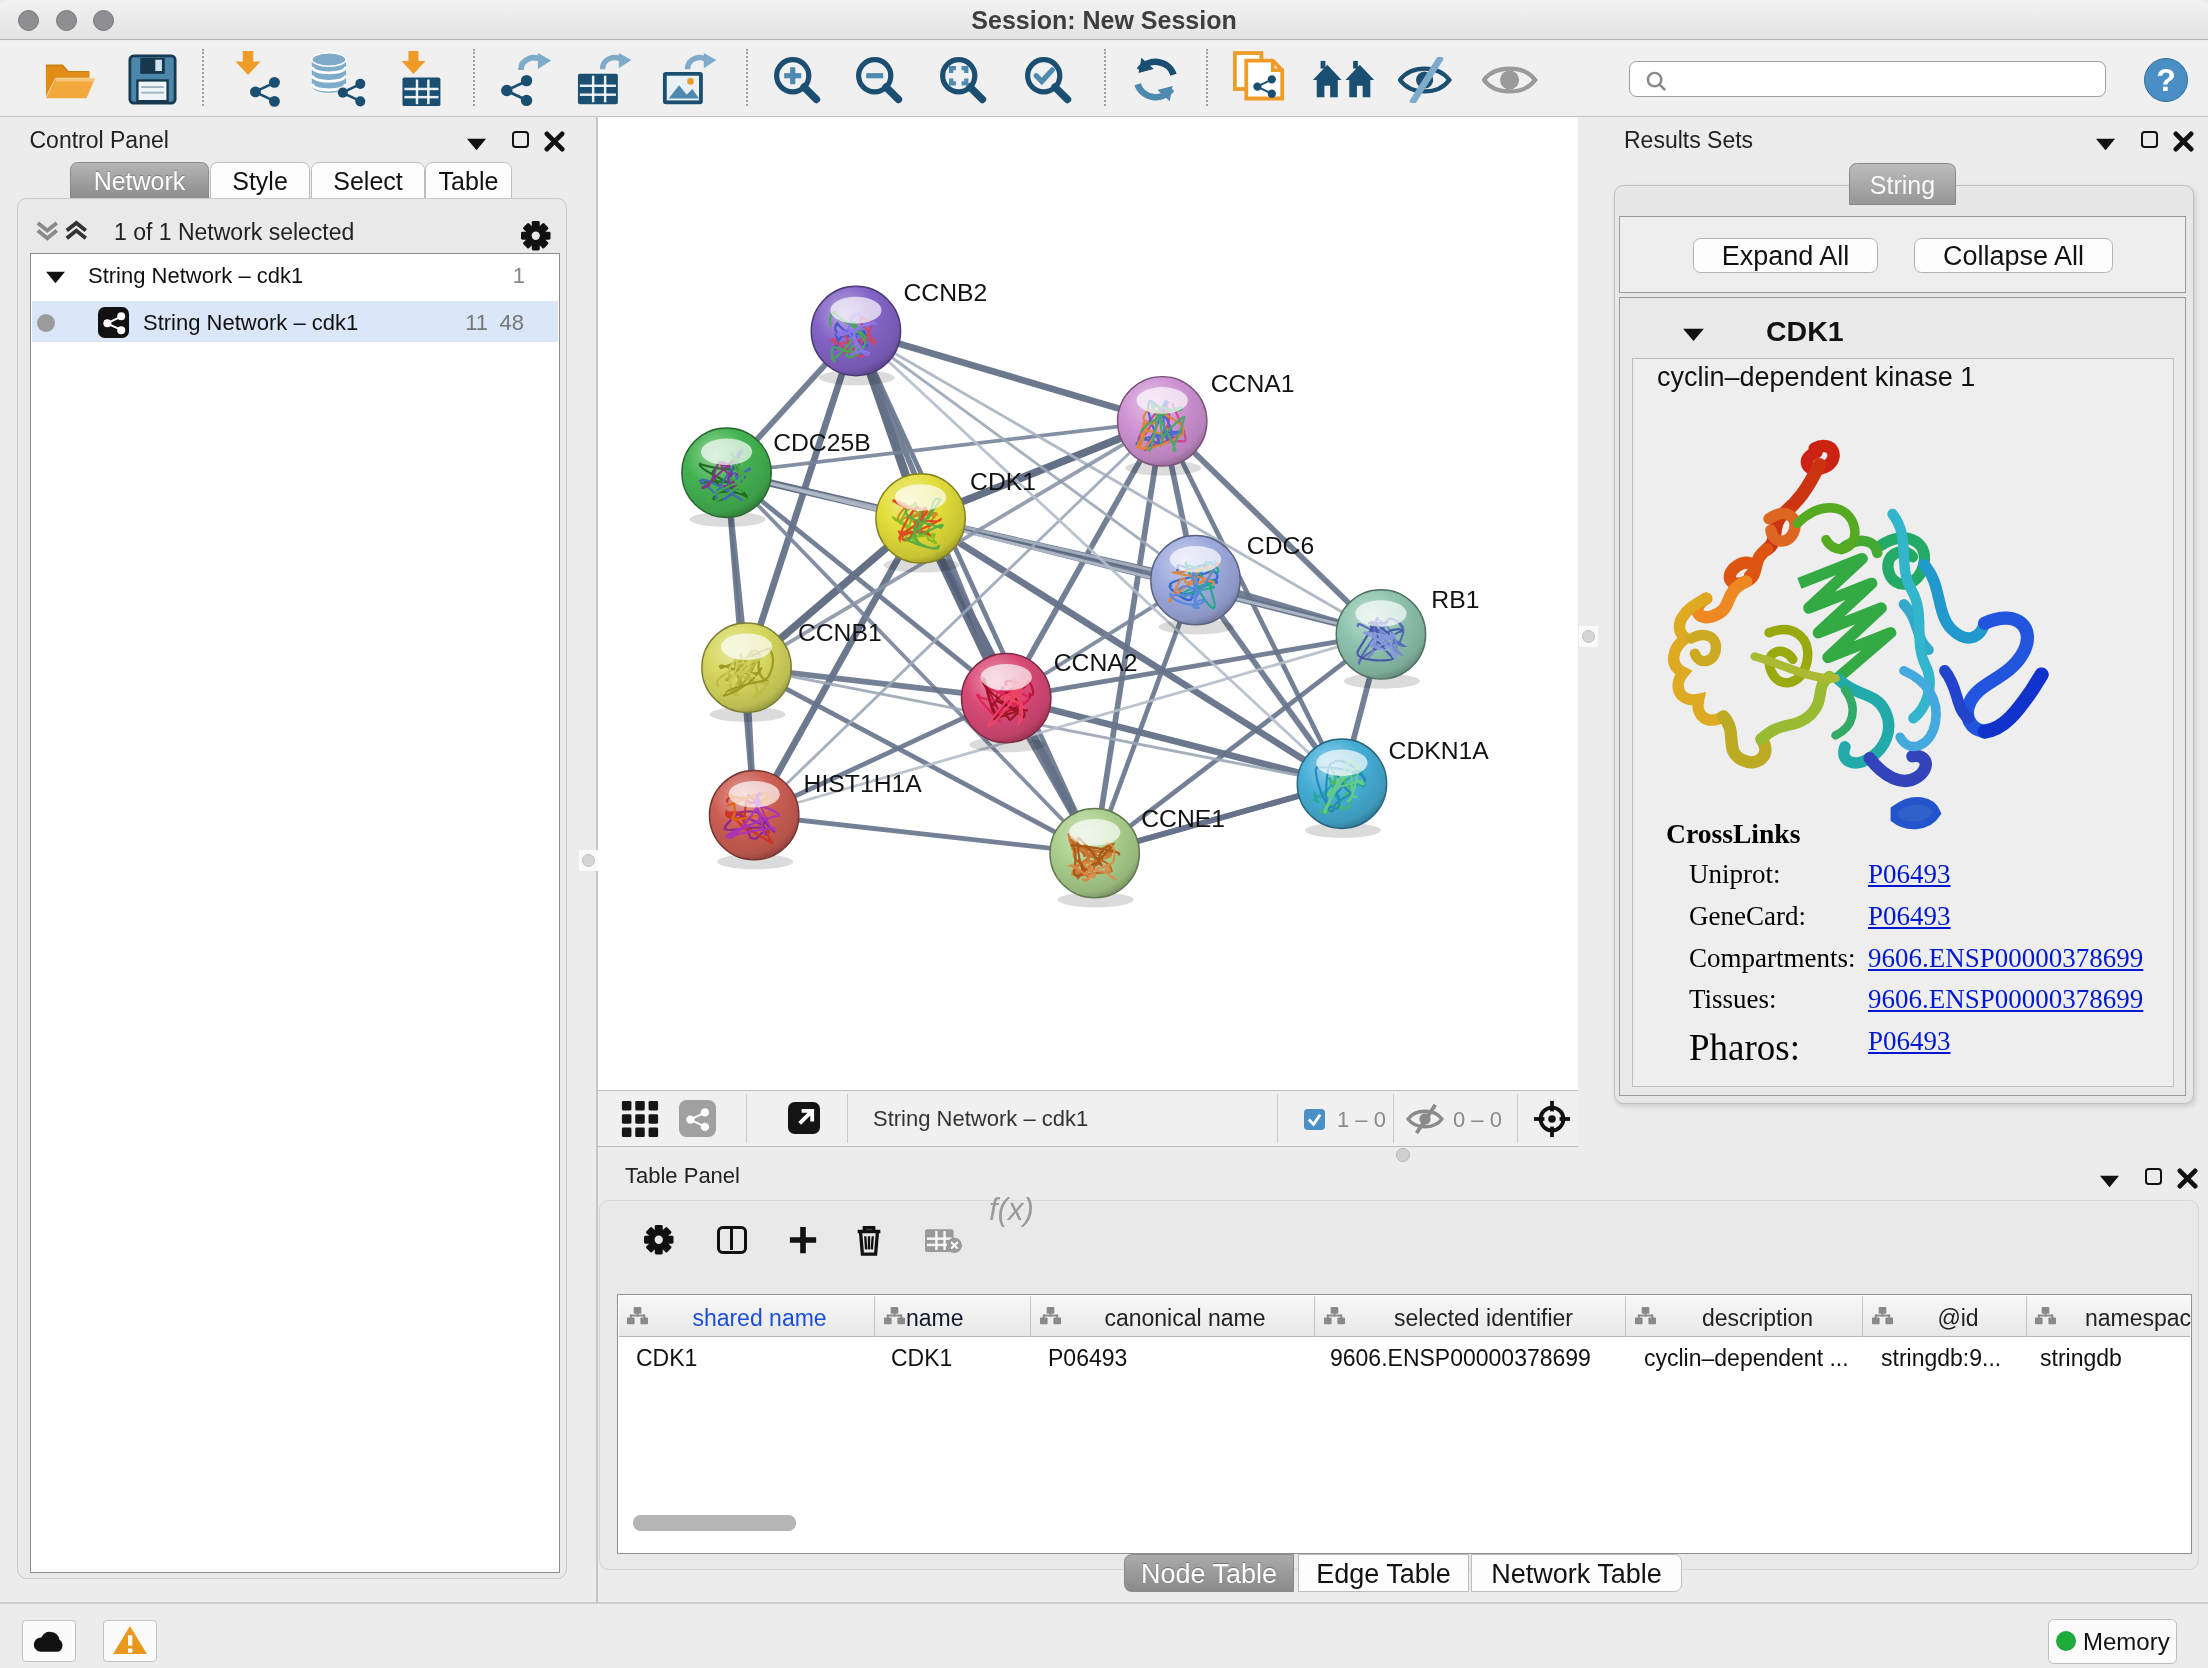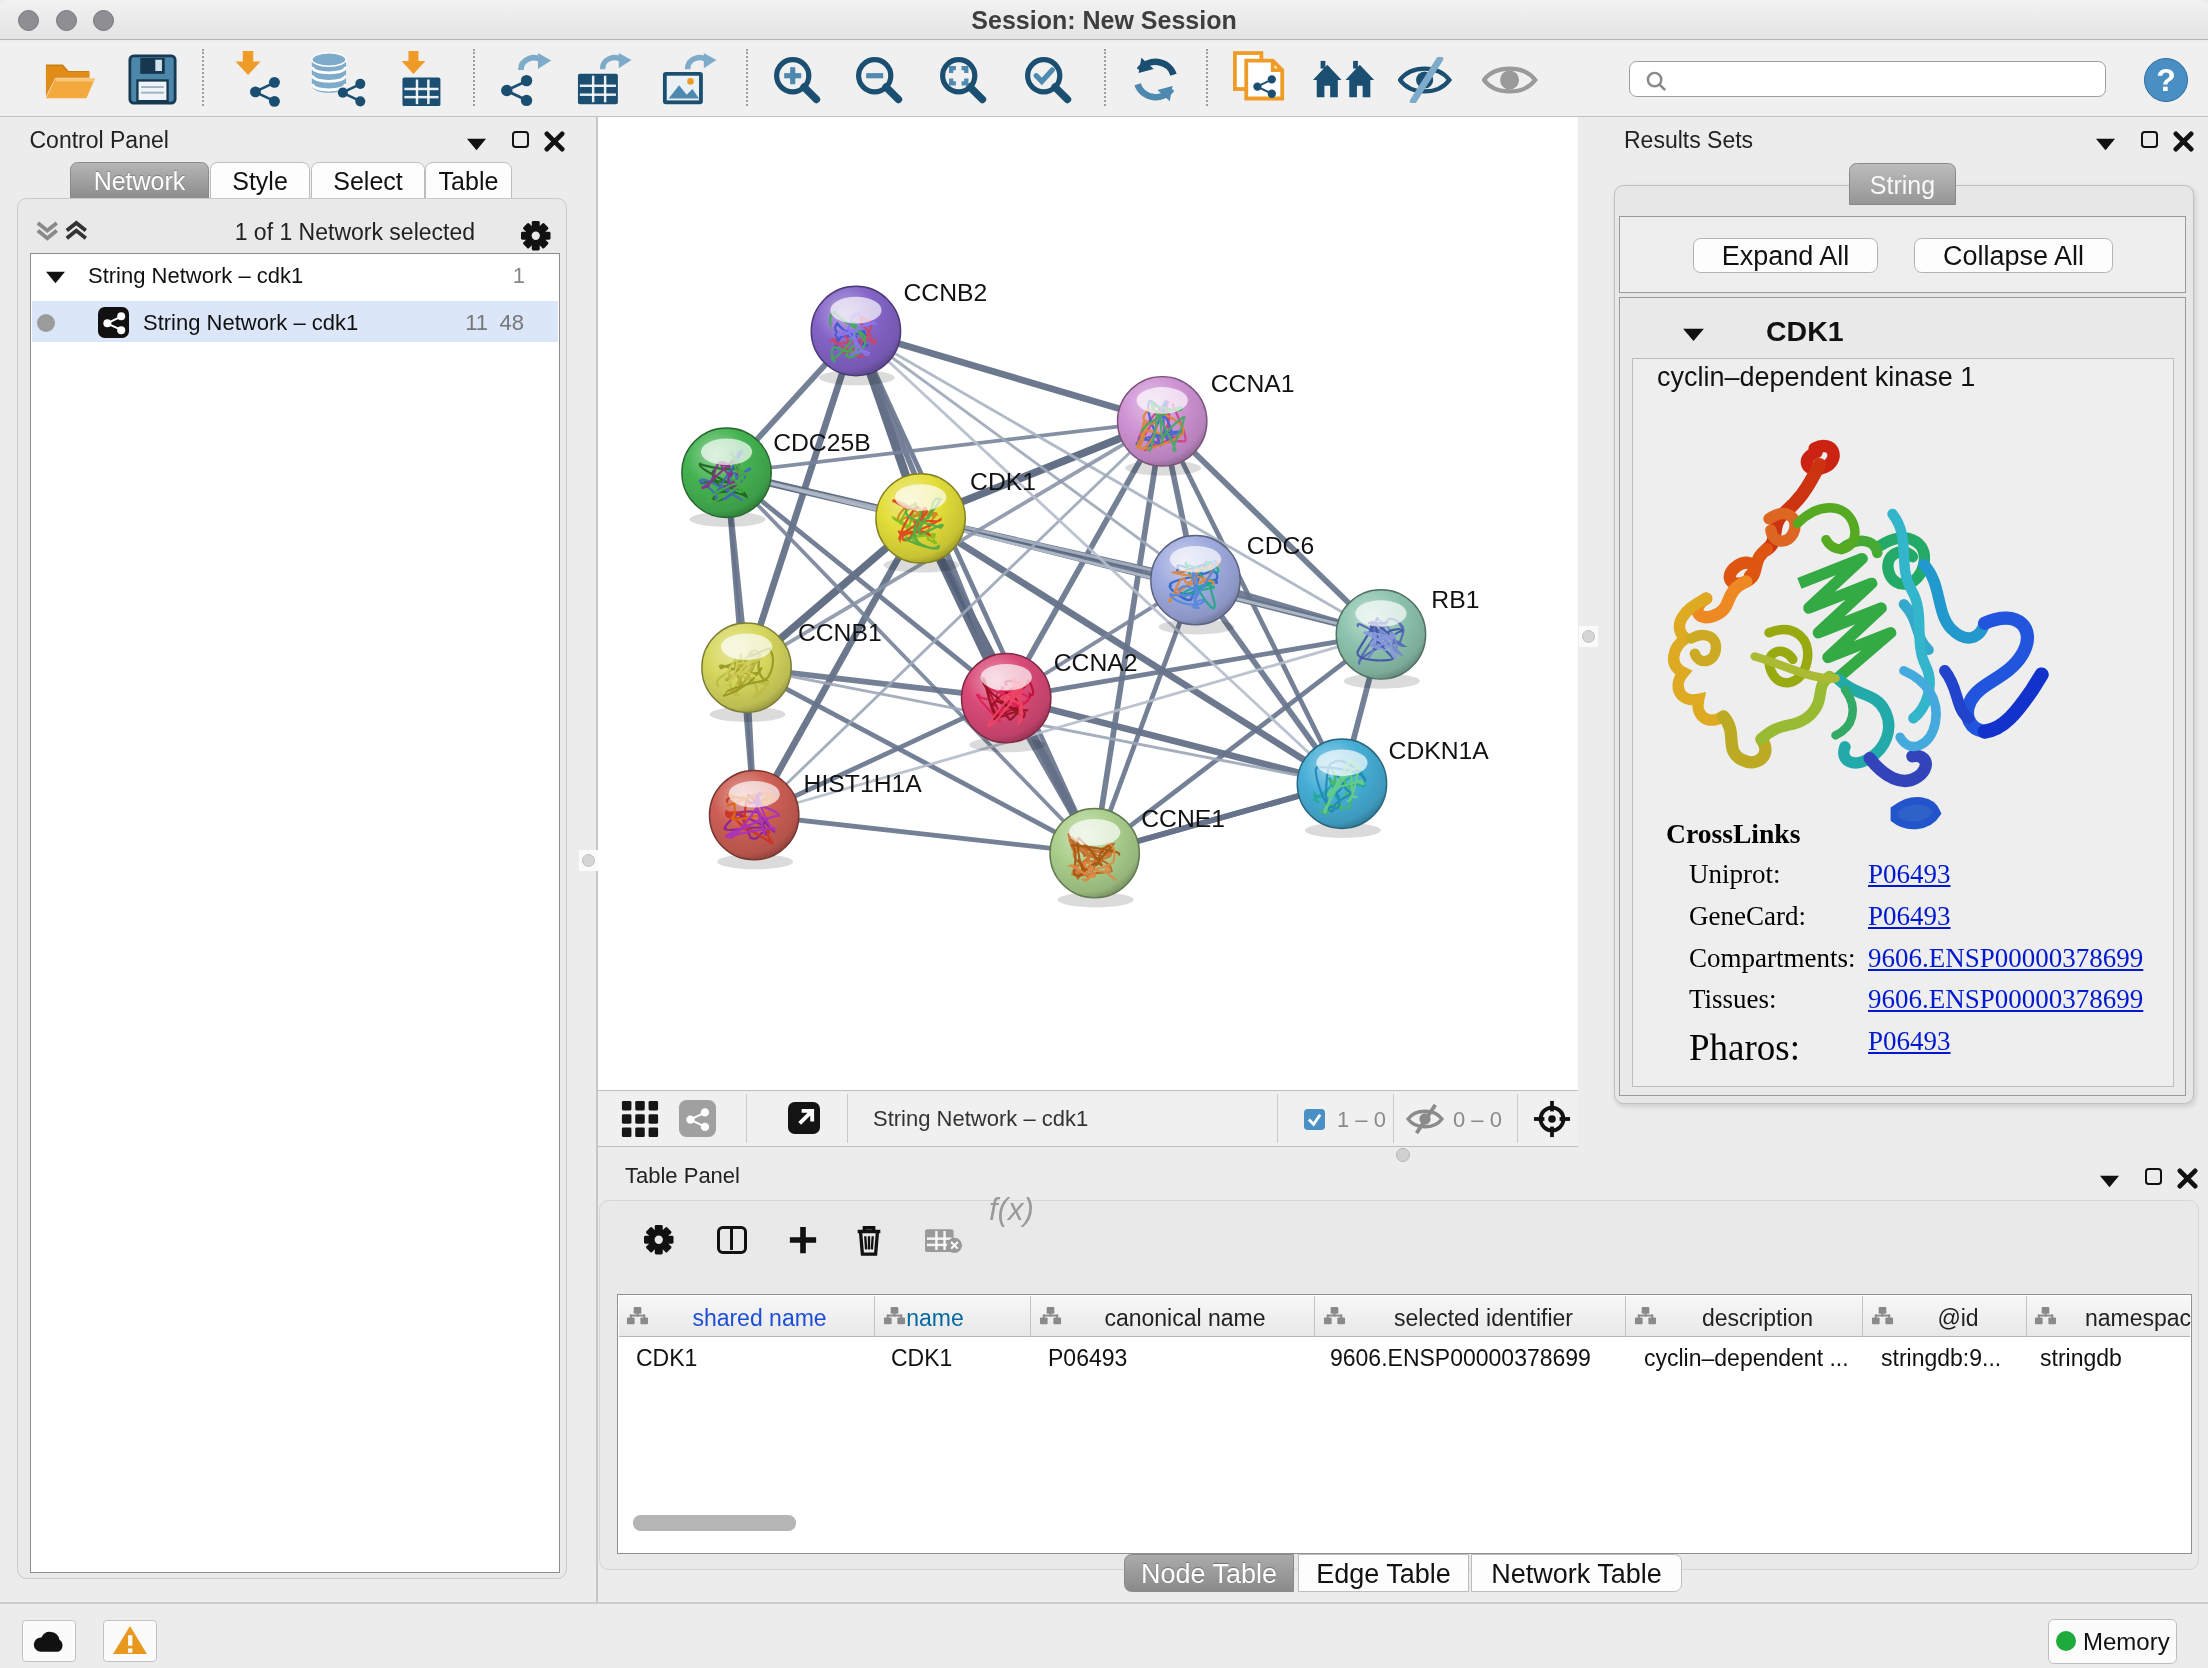--- a/index.html
+++ b/index.html
@@ -190,21 +190,21 @@
       <path d="M4 4 L14 12 L24 4"></path>
       <path d="M4 12 L14 20 L24 12"></path>
     </g>
   </svg>
 <svg style="position:absolute;left:63px;top:219px" width="38" height="27" viewBox="0 0 40 28">
     <g fill="none" stroke="#333" stroke-width="4">
       <path d="M4 12 L14 4 L24 12"></path>
       <path d="M4 20 L14 12 L24 20"></path>
     </g>
   </svg>
-<div class="t" style="left:114px;top:219px;width:361px;text-align:right;font-size:23px;color:#222">1 of 1 Network selected</div>
+<div class="t" style="left:114px;top:219px;width:361px;text-align:left;font-size:23px;color:#222">1 of 1 Network selected</div>
 <svg style="position:absolute;left:521px;top:221px" width="29.5" height="29.5" viewBox="0 0 31 31">
     <rect x="11.3" y="0" width="8.4" height="8.525" rx="1.5" fill="#111" transform="rotate(0 15.5 15.5)"></rect>
     <rect x="11.3" y="0" width="8.4" height="8.525" rx="1.5" fill="#111" transform="rotate(45 15.5 15.5)"></rect>
     <rect x="11.3" y="0" width="8.4" height="8.525" rx="1.5" fill="#111" transform="rotate(90 15.5 15.5)"></rect>
     <rect x="11.3" y="0" width="8.4" height="8.525" rx="1.5" fill="#111" transform="rotate(135 15.5 15.5)"></rect>
     <rect x="11.3" y="0" width="8.4" height="8.525" rx="1.5" fill="#111" transform="rotate(180 15.5 15.5)"></rect>
     <rect x="11.3" y="0" width="8.4" height="8.525" rx="1.5" fill="#111" transform="rotate(225 15.5 15.5)"></rect>
     <rect x="11.3" y="0" width="8.4" height="8.525" rx="1.5" fill="#111" transform="rotate(270 15.5 15.5)"></rect>
     <rect x="11.3" y="0" width="8.4" height="8.525" rx="1.5" fill="#111" transform="rotate(315 15.5 15.5)"></rect>
     <circle cx="15.5" cy="15.5" r="10.85" fill="#111"></circle>
@@ -624,21 +624,21 @@
     <g fill="#8a8a8a">
       <rect x="8" y="2" width="8" height="7" rx="1"></rect>
       <rect x="1" y="13" width="8" height="7" rx="1"></rect>
       <rect x="15" y="13" width="8" height="7" rx="1"></rect>
       <rect x="11" y="8" width="2" height="4"></rect>
       <rect x="4" y="10" width="16" height="2"></rect>
       <rect x="4" y="10" width="2" height="4"></rect>
       <rect x="18" y="10" width="2" height="4"></rect>
     </g>
   </svg>
-<div class="t" style="left:876px;top:1305px;width:118px;text-align:center;font-size:23px;color:#0369a1">name</div>
+<div class="t" style="left:906px;top:1305px;width:118px;text-align:left;font-size:23px;color:#0f172a">name</div>
 <div class="abs" style="left:1314px;top:1296px;width:1.4px;height:41px;background:#c4c4c4"></div>
 <svg style="position:absolute;left:1039px;top:1305px" width="23" height="23" viewBox="0 0 24 24">
     <g fill="#8a8a8a">
       <rect x="8" y="2" width="8" height="7" rx="1"></rect>
       <rect x="1" y="13" width="8" height="7" rx="1"></rect>
       <rect x="15" y="13" width="8" height="7" rx="1"></rect>
       <rect x="11" y="8" width="2" height="4"></rect>
       <rect x="4" y="10" width="16" height="2"></rect>
       <rect x="4" y="10" width="2" height="4"></rect>
       <rect x="18" y="10" width="2" height="4"></rect>

